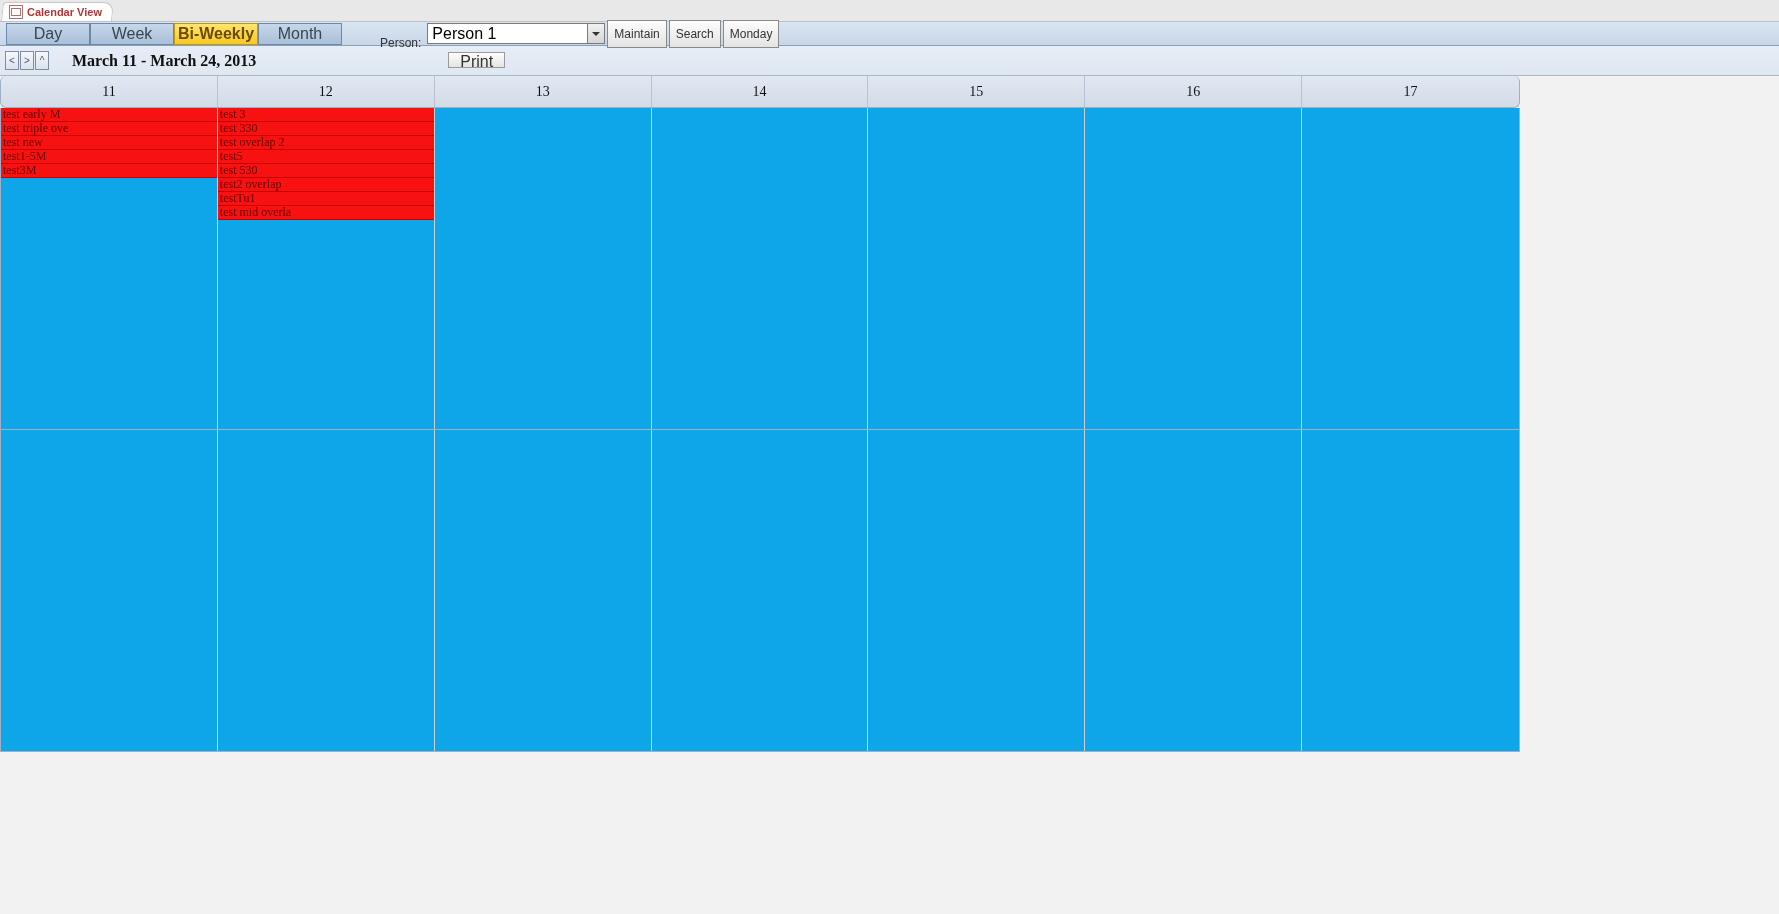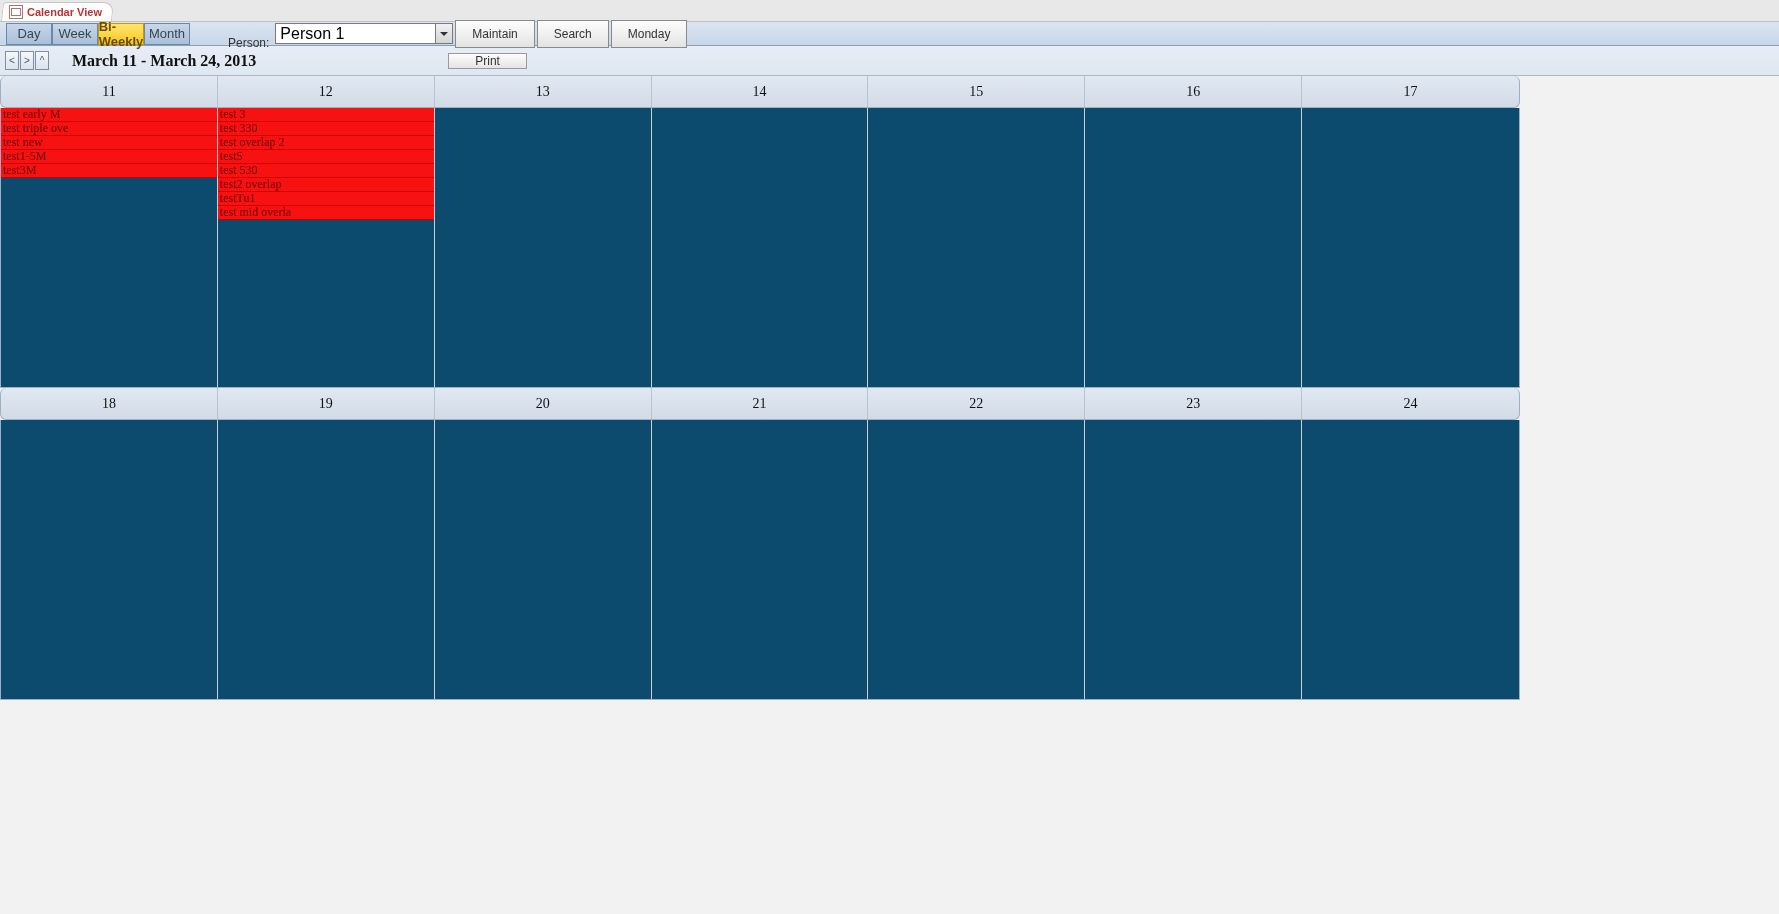--- a/index.html
+++ b/index.html
@@ -44,26 +44,26 @@
   }
   .toolbar {
     display: flex;
     align-items: center;
     height: 24px;
     background: linear-gradient(#dbe5f1, #c8d6e8);
     border-bottom: 1px solid #8a9fb8;
     padding-left: 6px;
   }
   .viewbtn {
-    width: 46px; height: 22px;
+    width: 84px; height: 22px;
     display: flex; align-items: center; justify-content: center;
     border: 1px solid #6a88aa;
     background: linear-gradient(#c7d6ea, #a9bfd8);
     color: #37474f;
-    font-size: 13px;
+    font-size: 16px;
     cursor: pointer;
   }
   .viewbtn.active {
     background: linear-gradient(#ffe56e, #f7c822);
     color: #6b4b00;
     font-weight: 600;
     border-color: #c29a12;
   }
   .sp { width: 18px; }
   .person-label {
@@ -83,21 +83,21 @@
     position: absolute; right: 0; top: 0; bottom: 0; width: 17px;
     border-left: 1px solid #7a7a7a;
     background: linear-gradient(#f1f1f1,#d5d5d5);
     display: flex; align-items: center; justify-content: center;
   }
   .person-select .arrow::before {
     content: ""; border: 4px solid transparent; border-top-color: #333;
     margin-top: 4px;
   }
   .tbtn {
-    height: 28px; padding: 0 16px;
+    height: 28px; padding: 0 6px;
     border: 1px solid #8a8a8a;
     background: linear-gradient(#fdfdfd,#e3e3e3);
     font-size: 12px; color: #333;
     margin-left: 2px;
     cursor: pointer;
     display: flex; align-items: center;
   }
   .subbar {
     display: flex;
     align-items: center;
@@ -118,24 +118,24 @@
   .range-title {
     font-family: "Times New Roman", serif;
     font-size: 16px;
     font-weight: bold;
     color: #111;
     margin-left: 22px;
     white-space: nowrap;
   }
   .print-wrap { margin-left: 192px; }
   .print-btn {
-    height: 16px; padding: 0 26px;
+    height: 16px; padding: 0 11px;
     border: 1px solid #9a9a9a;
     background: linear-gradient(#fdfdfd,#e4e4e4);
-    font-size: 12px; color: #333;
+    font-size: 16px; color: #333;
     cursor: pointer;
   }
   .calendar {
     width: 1520px;
     margin-left: 0px;
   }
   .day-header-row, .date-header-row, .week-row {
     display: grid;
     grid-template-columns: repeat(7, 1fr);
   }
@@ -160,25 +160,25 @@
     border-radius: 6px;
   }
   .date-header {
     display: flex; align-items: center; justify-content: center;
     font-family: "Times New Roman", serif;
     font-size: 14px; color: #111;
     border-right: 1px solid #b7c3d2;
   }
   .date-header:last-child { border-right: none; }
   .week-row {
-    height: 280px;
+    height: 322px;
     border-left: 1px solid #9fb0c4;
     border-right: 1px solid #9fb0c4;
     border-bottom: 1px solid #9fb0c4;
-    background: #0c4a6e;
+    background: #0ea5e9;
   }
   .day-cell {
     border-right: 1px solid #c7cfd9;
     position: relative;
     overflow: hidden;
   }
   .day-cell:last-child { border-right: none; }
   .event {
     background: #f71111;
     color: #6a0000;
@@ -257,29 +257,20 @@
           <div class="event">test2 overlap</div>
           <div class="event">testTu1</div>
           <div class="event">test mid overla</div>
         </div>
         <div class="day-cell"></div>
         <div class="day-cell"></div>
         <div class="day-cell"></div>
         <div class="day-cell"></div>
         <div class="day-cell"></div>
       </div>
-      <div class="date-header-row">
-        <div class="date-header">18</div>
-        <div class="date-header">19</div>
-        <div class="date-header">20</div>
-        <div class="date-header">21</div>
-        <div class="date-header">22</div>
-        <div class="date-header">23</div>
-        <div class="date-header">24</div>
-      </div>
       <div class="week-row">
         <div class="day-cell"></div>
         <div class="day-cell"></div>
         <div class="day-cell"></div>
         <div class="day-cell"></div>
         <div class="day-cell"></div>
         <div class="day-cell"></div>
         <div class="day-cell"></div>
       </div>
     </div>

